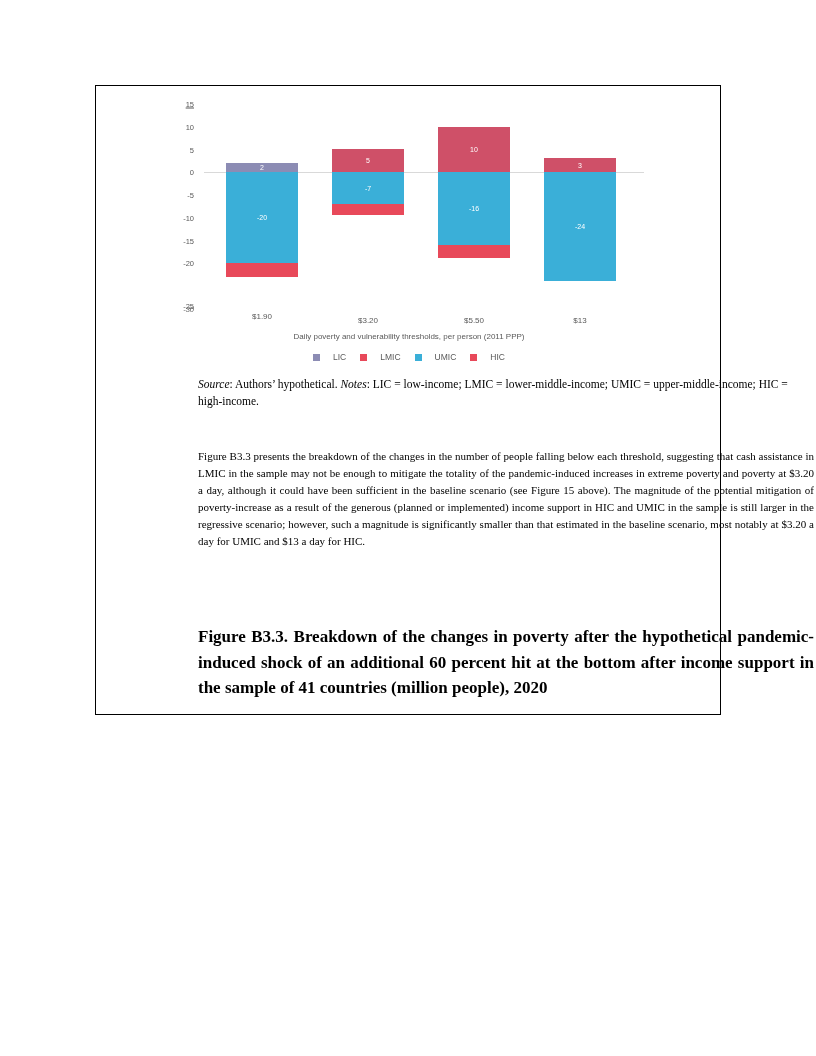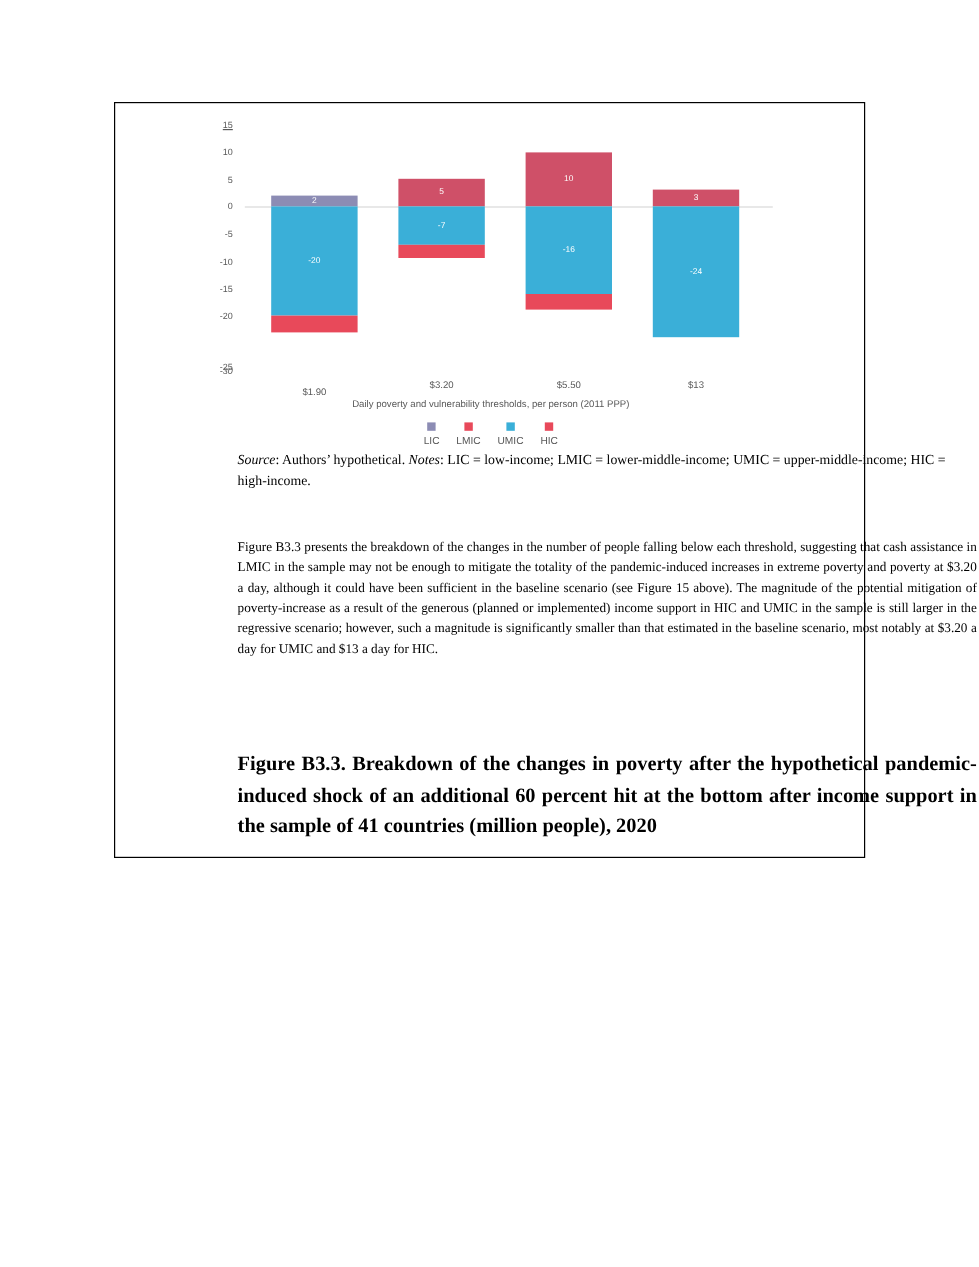--- a/index.html
+++ b/index.html
@@ -120,22 +120,21 @@
     justify-content: center;
     align-items: center;
     gap: 14px;
     font-size: 8.5px;
     font-family: "Liberation Sans", sans-serif;
     color: #595959;
   }
   .legend-item {
     display: flex;
     align-items: center;
-    gap: 3px;
-    flex-direction: column;
+    gap: 13px;
   }
   .legend-swatch {
     width: 7px;
     height: 7px;
     display: inline-block;
   }
 
   
   .source-note {
     position: absolute;
@@ -244,21 +243,21 @@
           <span class="seg-label">3</span>
         </div>
 
         <div class="seg" style="left:0; width:72px; top:68px; height:109px; background:#3aafd8;">
           <span class="seg-label">-24</span>
         </div>
       </div>
 
     </div>
 
-    <div class="x-cat" style="left:166px; top:228px;">$1.90</div>
+    <div class="x-cat" style="left:166px; top:218px;">$1.90</div>
     <div class="x-cat" style="left:272px; top:222px;">$3.20</div>
     <div class="x-cat" style="left:378px; top:222px;">$5.50</div>
     <div class="x-cat" style="left:484px; top:222px;">$13</div>
 
     <div class="x-title">Daily poverty and vulnerability thresholds, per person (2011 PPP)</div>
 
     <div class="legend">
       <span class="legend-item">
         <span class="legend-swatch" style="background:#8c8cb4;"></span>
         <span>LIC</span>

